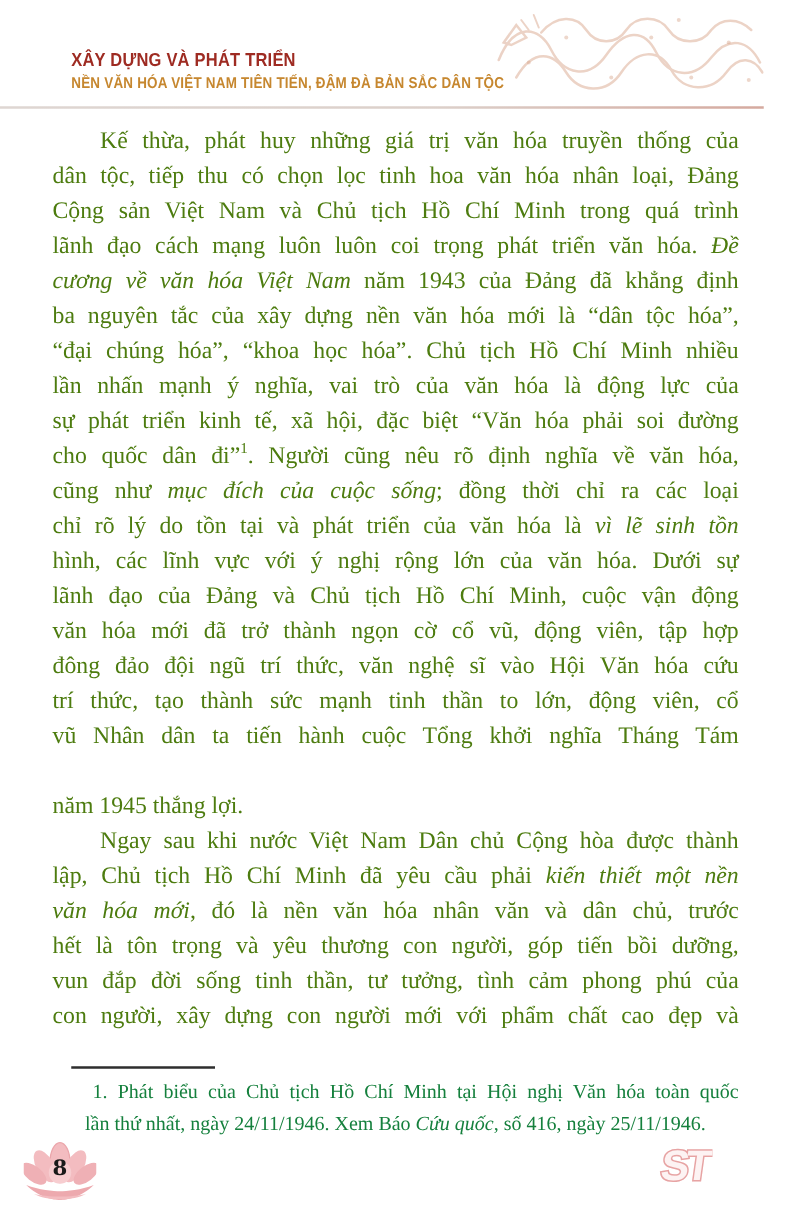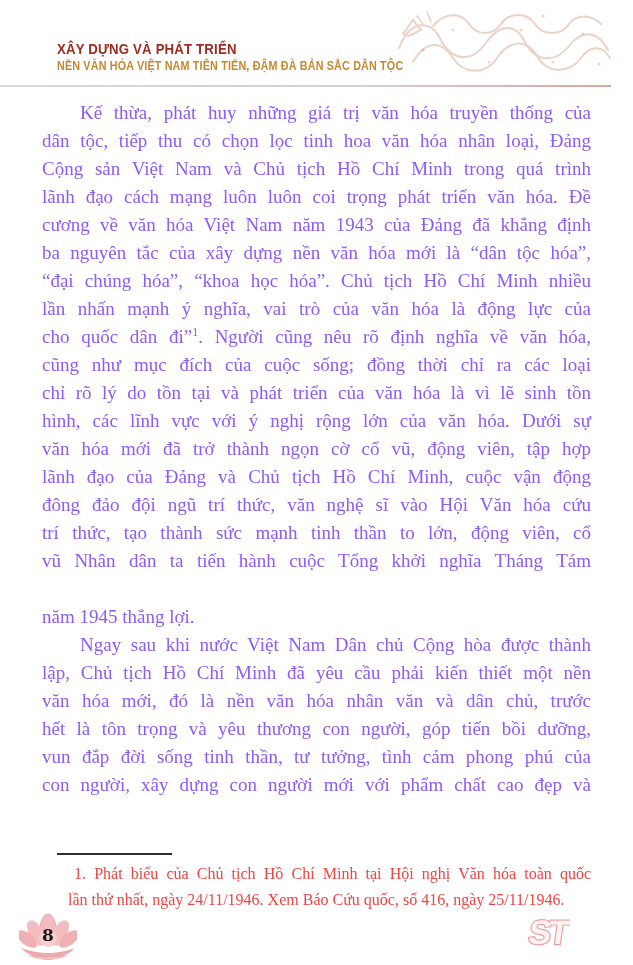--- a/index.html
+++ b/index.html
@@ -21,32 +21,32 @@
     transform:scaleX(.86);transform-origin:left top;white-space:nowrap;
   }
   .dragon{position:absolute;right:0;top:4px;pointer-events:none;}
   .hdr-rule{
     position:absolute;left:0;top:85px;width:633px;height:2px;
     background:linear-gradient(to right,#ded6d2 0%,#dcd0ca 55%,#d4a69b 100%);
   }
   
   .bodytext{
     position:absolute;left:42px;top:99px;width:549px;
-    font-size:19px;color:#8b5cf6;
+    font-size:19px;color:#4d7c0f;
   }
   .bl{height:28px;line-height:28px;text-align:justify;text-align-last:justify;white-space:normal;}
   .bl.nojust{text-align-last:left;margin-top:28px;}
   .bl.indent{text-indent:38px;}
-  .it{}
+  .it{font-style:italic;}
   sup{font-size:12px;line-height:0;vertical-align:super;}
   
   .fn-rule{position:absolute;left:57px;top:853px;width:115px;height:2px;background:#2e2e2e;}
   .footnote{
     position:absolute;left:42px;top:861px;width:549px;
-    font-size:16px;color:#ef4444;
+    font-size:16px;color:#15803d;
   }
   .fl{height:26px;line-height:26px;text-align:justify;text-align-last:justify;}
   .fl.nojust{text-align-last:left;margin-left:26px;}
   .fl.indent{text-indent:32px;}
   
   .lotus-wrap{position:absolute;left:19px;top:908px;width:58px;height:54px;}
   .page-num{
     position:absolute;left:0;top:17px;width:58px;text-align:center;
     font-size:17px;font-weight:700;color:#1a1a1a;
     font-family:"DejaVu Serif","Liberation Serif",serif;
@@ -85,26 +85,27 @@
 
   <main class="bodytext" id="bodytext">
       <div class="bl indent"><span>Kế thừa, phát huy những giá trị văn hóa truyền thống của</span></div>
       <div class="bl"><span>dân tộc, tiếp thu có chọn lọc tinh hoa văn hóa nhân loại, Đảng</span></div>
       <div class="bl"><span>Cộng sản Việt Nam và Chủ tịch Hồ Chí Minh trong quá trình</span></div>
       <div class="bl"><span>lãnh đạo cách mạng luôn luôn coi trọng phát triển văn hóa. </span><span class="it">Đề</span></div>
       <div class="bl"><span class="it">cương về văn hóa Việt Nam</span><span> năm 1943 của Đảng đã khẳng định</span></div>
       <div class="bl"><span>ba nguyên tắc của xây dựng nền văn hóa mới là “dân tộc hóa”,</span></div>
       <div class="bl"><span>“đại chúng hóa”, “khoa học hóa”. Chủ tịch Hồ Chí Minh nhiều</span></div>
       <div class="bl"><span>lần nhấn mạnh ý nghĩa, vai trò của văn hóa là động lực của</span></div>
+      <div class="bl"><span>sự phát triển kinh tế, xã hội, đặc biệt “Văn hóa phải soi đường</span></div>
       <div class="bl"><span>cho quốc dân đi”</span><sup>1</sup><span>. Người cũng nêu rõ định nghĩa về văn hóa,</span></div>
       <div class="bl"><span>cũng như </span><span class="it">mục đích của cuộc sống</span><span>; đồng thời chỉ ra các loại</span></div>
       <div class="bl"><span>chỉ rõ lý do tồn tại và phát triển của văn hóa là </span><span class="it">vì lẽ sinh tồn</span></div>
       <div class="bl"><span>hình, các lĩnh vực với ý nghị rộng lớn của văn hóa. Dưới sự</span></div>
+      <div class="bl"><span>lãnh đạo của Đảng và Chủ tịch Hồ Chí Minh, cuộc vận động</span></div>
       <div class="bl"><span>văn hóa mới đã trở thành ngọn cờ cổ vũ, động viên, tập hợp</span></div>
-      <div class="bl"><span>lãnh đạo của Đảng và Chủ tịch Hồ Chí Minh, cuộc vận động</span></div>
       <div class="bl"><span>đông đảo đội ngũ trí thức, văn nghệ sĩ vào Hội Văn hóa cứu</span></div>
       <div class="bl"><span>trí thức, tạo thành sức mạnh tinh thần to lớn, động viên, cổ</span></div>
       <div class="bl"><span>vũ Nhân dân ta tiến hành cuộc Tổng khởi nghĩa Tháng Tám</span></div>
       <div class="bl nojust"><span>năm 1945 thắng lợi.</span></div>
       <div class="bl indent"><span>Ngay sau khi nước Việt Nam Dân chủ Cộng hòa được thành</span></div>
       <div class="bl"><span>lập, Chủ tịch Hồ Chí Minh đã yêu cầu phải </span><span class="it">kiến thiết một nền</span></div>
       <div class="bl"><span class="it">văn hóa mới</span><span>, đó là nền văn hóa nhân văn và dân chủ, trước</span></div>
       <div class="bl"><span>hết là tôn trọng và yêu thương con người, góp tiến bồi dưỡng,</span></div>
       <div class="bl"><span>vun đắp đời sống tinh thần, tư tưởng, tình cảm phong phú của</span></div>
       <div class="bl"><span>con người, xây dựng con người mới với phẩm chất cao đẹp và</span></div>

